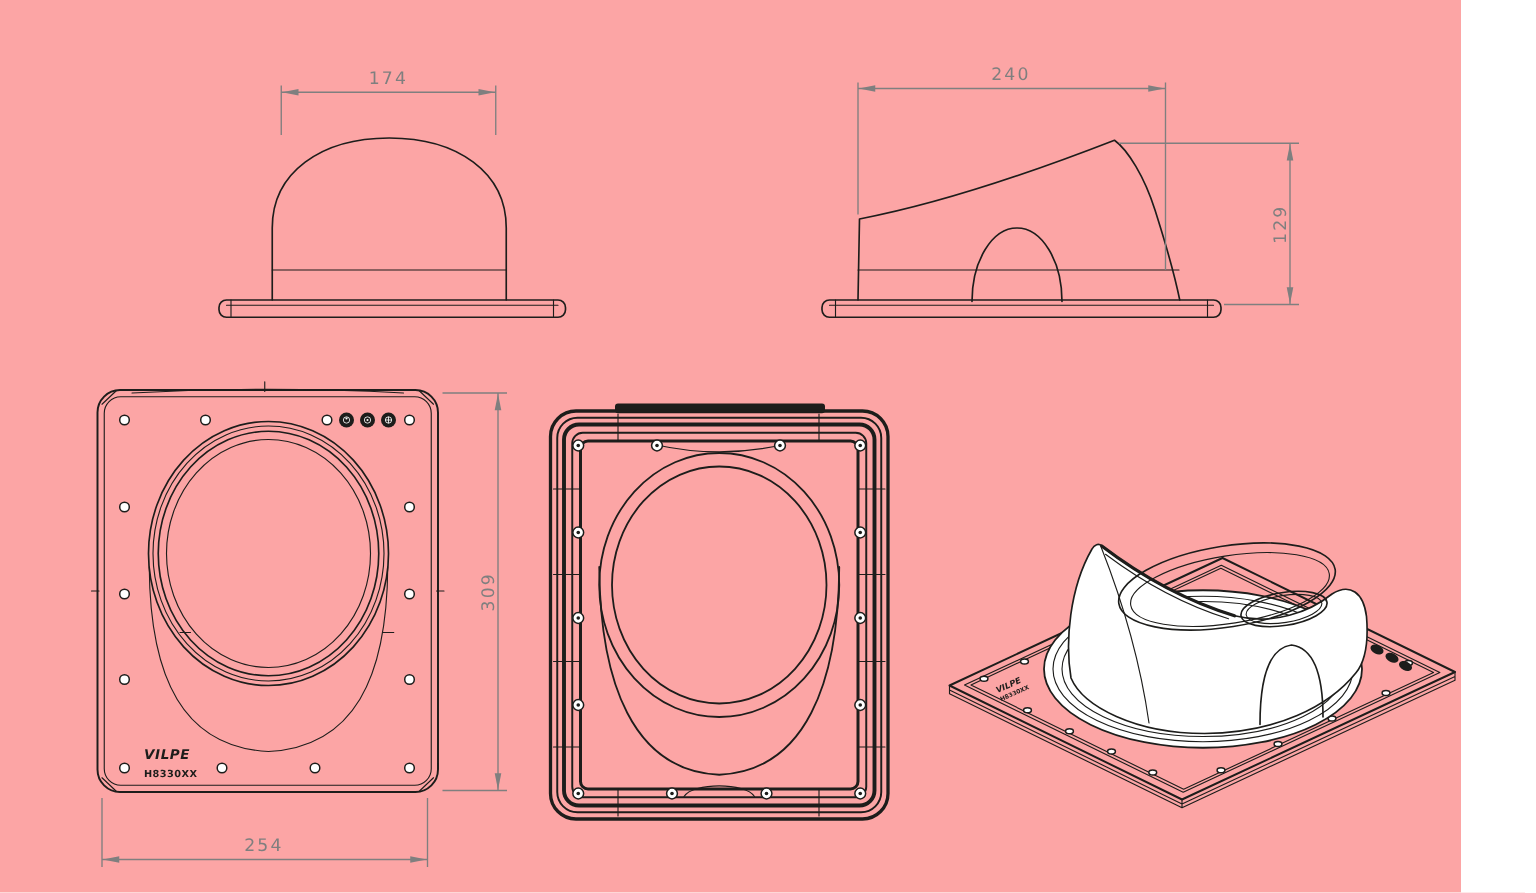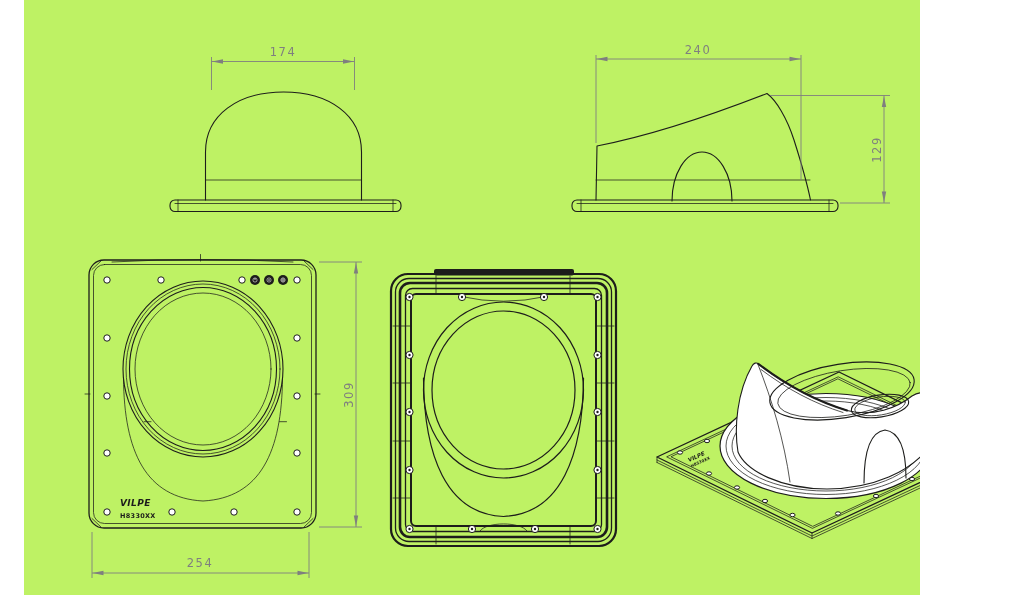--- a/index.html
+++ b/index.html
@@ -1,16 +1,16 @@
 <!DOCTYPE html>
 <html><head>
 <meta charset="utf-8">
 <style>
   html,body{margin:0;padding:0;background:#ffffff;}
-  .canvas-wrap{position:relative;width:896px;height:595px;background:#bef264;overflow:hidden;margin-left:24px;}
+  .canvas-wrap{position:relative;width:974px;height:595px;background:#fca5a5;overflow:hidden;}
   svg{display:block;}
   .ln{stroke:#1d1d1b;stroke-width:1.1;fill:none;stroke-linecap:round;stroke-linejoin:round;}
   .lnw{stroke:#1d1d1b;stroke-width:1.1;fill:#ffffff;stroke-linecap:round;stroke-linejoin:round;}
   .thin{stroke-width:0.75;}
   .bold{stroke-width:2.2;}
   .dim{stroke:#7f7f7f;stroke-width:0.9;fill:none;stroke-linecap:butt;}
   .arrow{fill:#7f7f7f;stroke:none;}
   .dim-text{fill:#7f7f7f;font-family:"DejaVu Sans",sans-serif;font-size:11.5px;letter-spacing:1.5px;}
   .hole{stroke:#1d1d1b;stroke-width:1;fill:#ffffff;}
   .dot{fill:#1d1d1b;stroke:none;}

